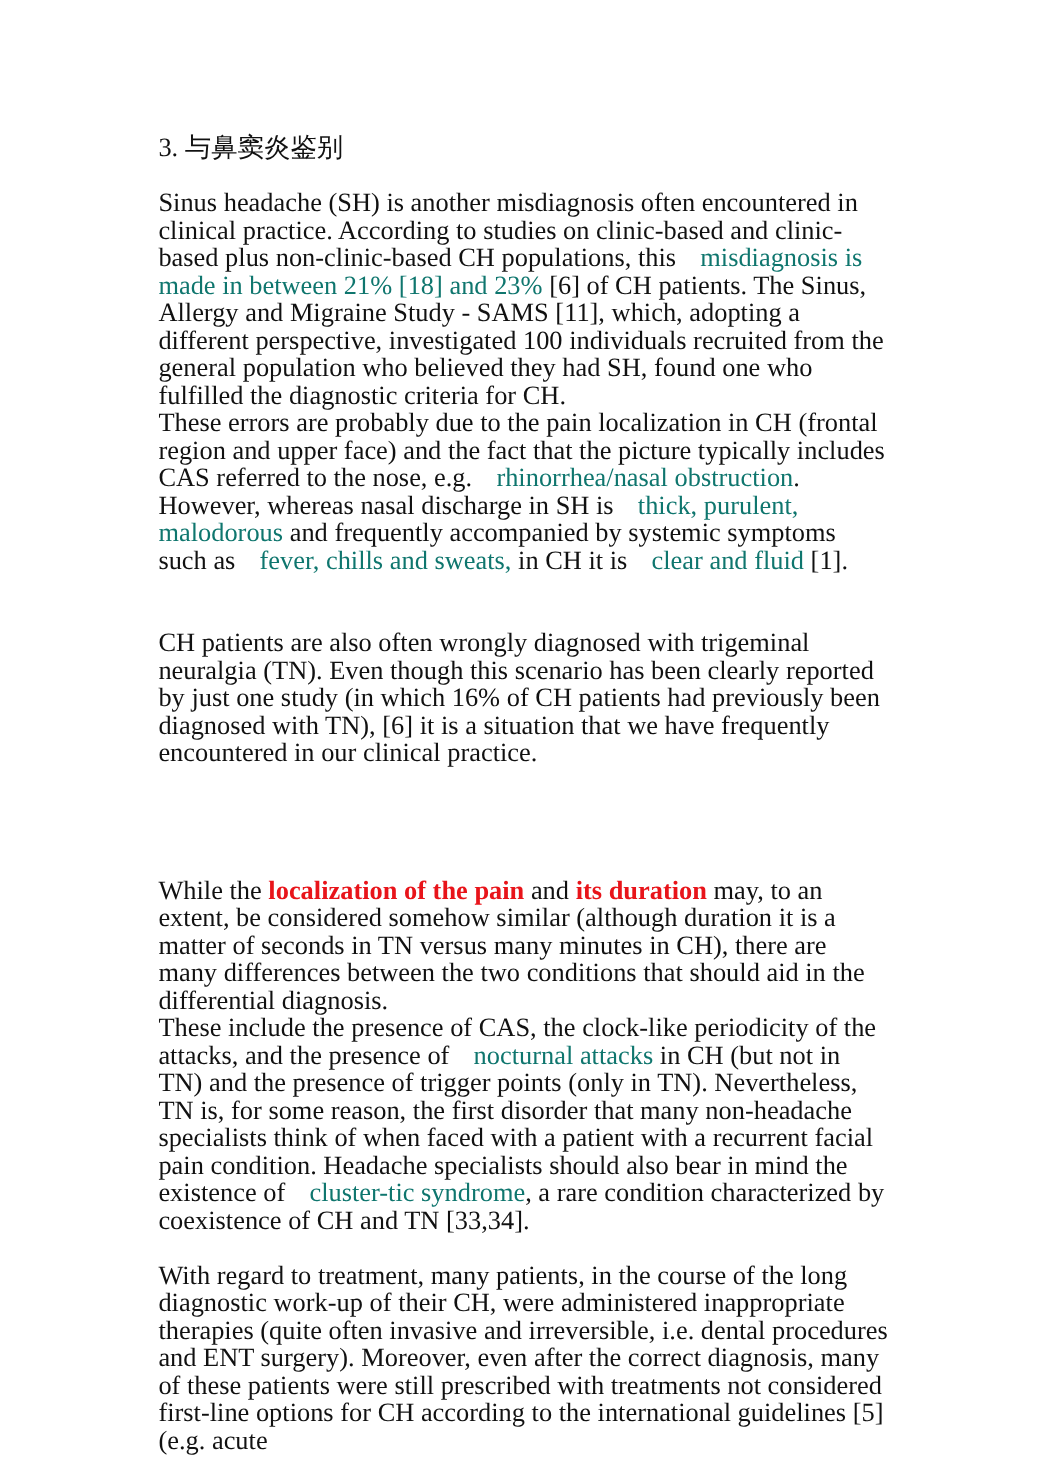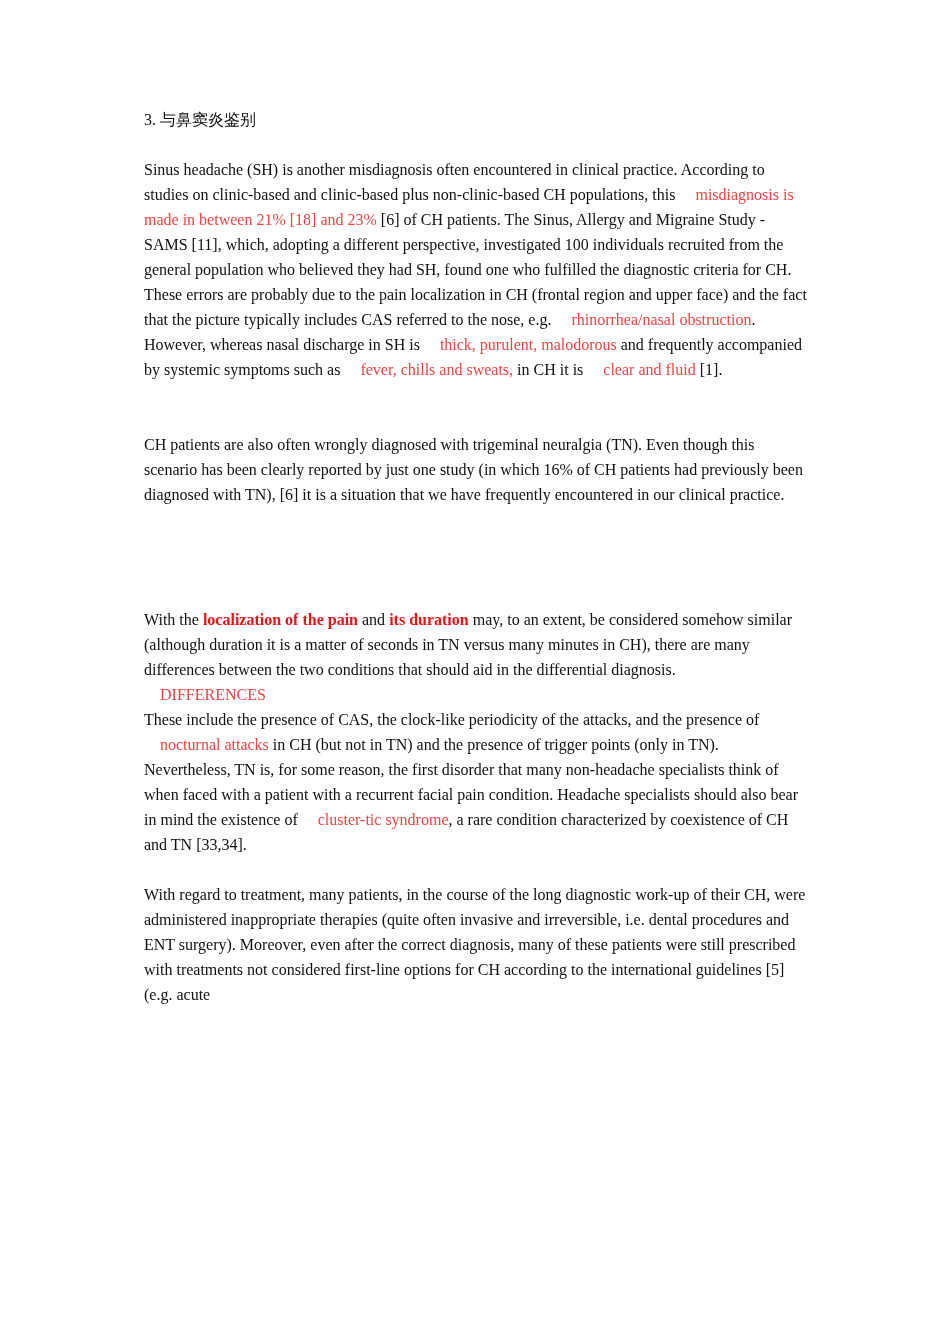--- a/index.html
+++ b/index.html
@@ -1,26 +1,26 @@
 <!DOCTYPE html>
 <html><head>
 <meta charset="utf-8">
 <style>
   html, body { margin: 0; padding: 0; background: #ffffff; }
   body { width: 950px; height: 1344px; position: relative; overflow: hidden; }
   .page {
-    position: absolute; left: 144px; top: 107px; width: 664px;
+    position: absolute; left: 144px; top: 123px; width: 664px;
     font-family: "Liberation Serif", "DejaVu Serif", serif;
-    font-size: 16px; line-height: 25px; color: #111111;
+    font-size: 24px; line-height: 25px; color: #111111;
   }
   .page p { margin: 0; }
   .gap1 { height: 25px; }
   .gap2 { height: 50px; }
   .gap-big { height: 100px; }
-  .red { color: #ef4444; padding-left: 16px; }
+  .red { color: #0f766e; padding-left: 16px; }
   .red-bold { color: #e8141a; font-weight: bold; }
   .heading { font-family: "Liberation Serif", "DejaVu Sans", serif; }
 </style>
 </head>
 <body>
 
 <div class="page">
 
   <p class="heading">3. 与鼻窦炎鉴别</p>
   <div class="gap1"></div>
@@ -30,23 +30,22 @@
   <p><span>These errors are probably due to the pain localization in CH (frontal region and upper face) and the fact that the picture typically includes CAS referred to the nose, e.g. </span><span class="red">rhinorrhea/nasal obstruction</span><span>. However, whereas nasal discharge in SH is </span><span class="red">thick, purulent, malodorous</span><span> and frequently accompanied by systemic symptoms such as </span><span class="red">fever, chills and sweats,</span><span> in CH it is </span><span class="red">clear and fluid</span><span> [1].</span></p>
 
 
   <div class="gap2"></div>
 
 
   <p>CH patients are also often wrongly diagnosed with trigeminal neuralgia (TN). Even though this scenario has been clearly reported by just one study (in which 16% of CH patients had previously been diagnosed with TN), [6] it is a situation that we have frequently encountered in our clinical practice.</p>
 
   <div class="gap-big"></div>
 
-  <p><span>With the </span><span class="red-bold">localization of the pain</span><span> and </span><span class="red-bold">its duration</span><span> may, to an extent, be considered somehow similar (although duration it is a matter of seconds in TN versus many minutes in CH), there are many differences between the two conditions that should aid in the differential diagnosis.</span></p>
+  <p><span>While the </span><span class="red-bold">localization of the pain</span><span> and </span><span class="red-bold">its duration</span><span> may, to an extent, be considered somehow similar (although duration it is a matter of seconds in TN versus many minutes in CH), there are many differences between the two conditions that should aid in the differential diagnosis.</span></p>
 
-  <p class="red">DIFFERENCES</p>
 
   <p><span>These include the presence of CAS, the clock-like periodicity of the attacks, and the presence of </span><span class="red">nocturnal attacks</span><span> in CH (but not in TN) and the presence of trigger points (only in TN). Nevertheless, TN is, for some reason, the first disorder that many non-headache specialists think of when faced with a patient with a recurrent facial pain condition. Headache specialists should also bear in mind the existence of </span><span class="red">cluster-tic syndrome</span><span>, a rare condition characterized by coexistence of CH and TN [33,34].</span></p>
 
   <div class="gap1"></div>
 
   <p>With regard to treatment, many patients, in the course of the long diagnostic work-up of their CH, were administered inappropriate therapies (quite often invasive and irreversible, i.e. dental procedures and ENT surgery). Moreover, even after the correct diagnosis, many of these patients were still prescribed with treatments not considered first-line options for CH according to the international guidelines [5] (e.g. acute</p>
 
 </div>
 
 </body></html>

